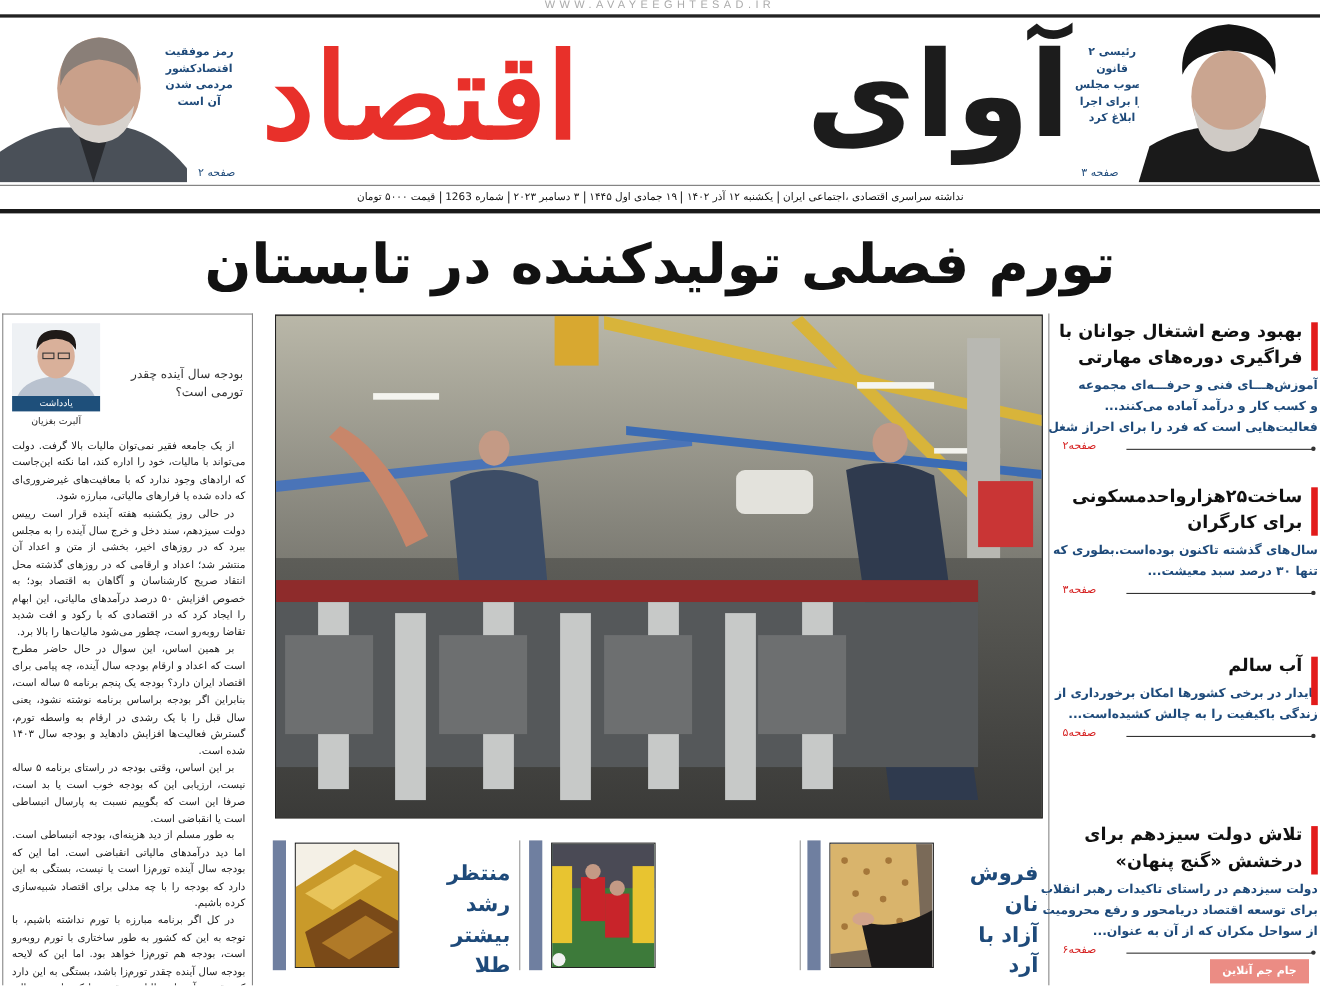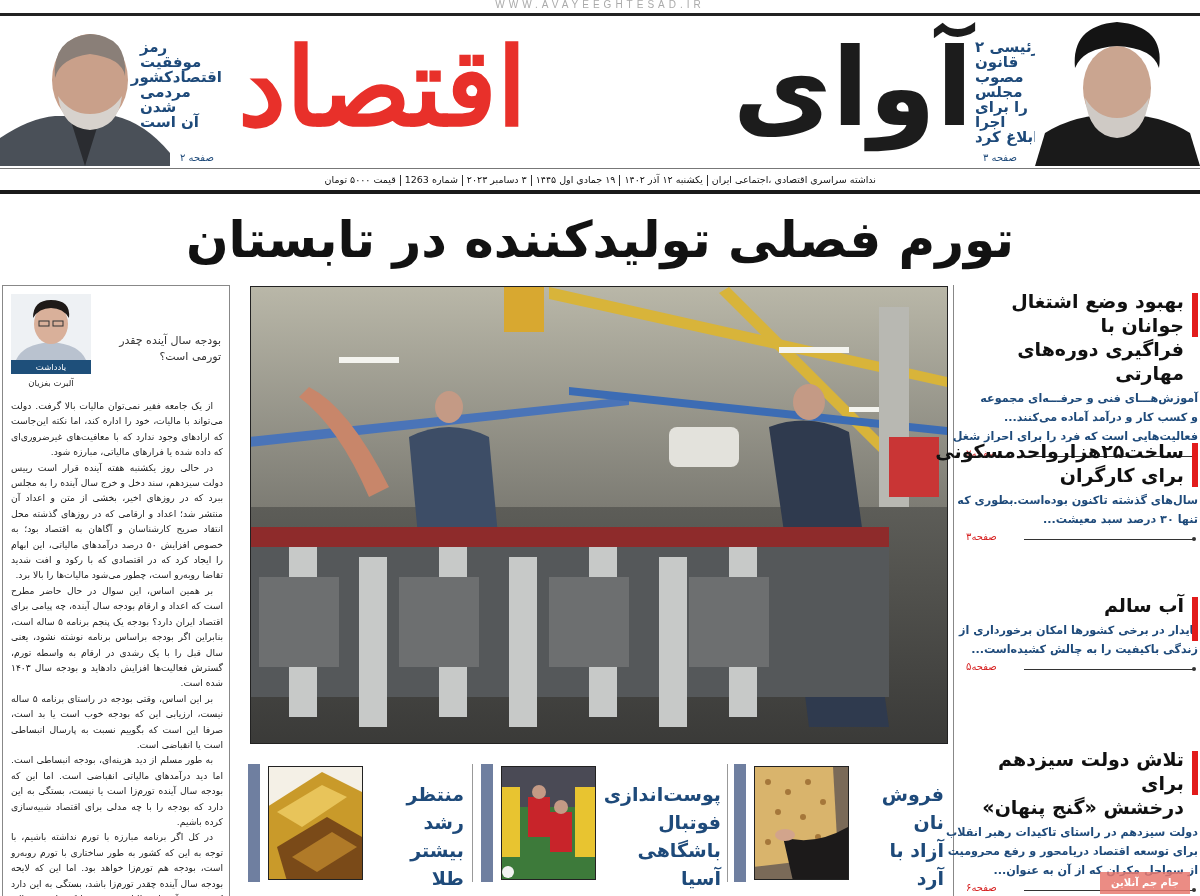--- a/index.html
+++ b/index.html
@@ -11,21 +11,21 @@
          color: #aaa; direction: ltr; line-height: 10px; }
   .rule-top { position: absolute; top: 13px; left: 0; width: 1200px; height: 3px; background: #222; }
 
   
   .teaser { position: absolute; top: 18px; height: 148px; overflow: hidden; }
   .teaser-left { left: 0; width: 222px; }
   .teaser-right { left: 975px; width: 225px; }
   .portrait { position: absolute; bottom: 0; }
   .portrait svg { display: block; }
   .teaser-text { position: absolute; font-family: "DejaVu Sans", sans-serif; font-weight: bold;
-                 color: #1e4a7a; font-size: 15px; line-height: 15px; text-align: left; }
+                 color: #1e4a7a; font-size: 10px; line-height: 15px; text-align: center; }
   .teaser-page { position: absolute; font-size: 10px; color: #1e4a7a; }
 
   
   .masthead { position: absolute; top: 28px; left: 238px; width: 735px; height: 120px; direction: rtl; }
   .mast-dark { position: absolute; right: 0; top: 0; font-family: "DejaVu Sans", sans-serif;
                font-weight: bold; font-size: 108px; line-height: 120px; color: #1c1c1c; letter-spacing: -4px; }
   .mast-red { position: absolute; left: 0; top: 0; font-family: Liberation Sans, sans-serif;
               font-weight: bold; font-size: 108px; line-height: 120px; color: #e8302a; letter-spacing: -4px; }
 
   .rule-mid { position: absolute; top: 168px; left: 0; width: 1200px; height: 1px; background: #777; }
@@ -49,21 +49,21 @@
   .ed-body { position: absolute; top: 112px; left: 8px; width: 212px; font-size: 9.2px; line-height: 15.4px;
              text-align: justify; color: #1a1a1a; }
   .ed-body p { text-indent: 10px; }
 
   
   .main-photo { position: absolute; top: 286px; left: 250px; width: 698px; height: 458px; border: 1px solid #222; overflow: hidden; background: #6b6a63; }
 
   
   .news-col { position: absolute; top: 285px; left: 953px; width: 247px; height: 611px; border-left: 1px solid #888; }
   .news-item { position: absolute; left: 6px; width: 238px; }
-  .news-title { position: relative; padding-right: 14px; font-weight: bold; font-size: 19px; line-height: 24px; color: #111; text-align: right; }
+  .news-title { position: relative; padding-right: 14px; font-weight: bold; font-size: 16px; line-height: 24px; color: #111; text-align: right; }
   .news-title .bar { position: absolute; right: 0; top: 4px; width: 6px; height: 44px; background: #e21b1b; }
   .news-body { margin-top: 4px; font-size: 11.2px; line-height: 19px; color: #1e4a7a; font-weight: bold; text-align: right; white-space: nowrap; }
   .news-foot { margin-top: 2px; height: 16px; position: relative; }
   .news-foot .page { position: absolute; left: 6px; top: 0; font-size: 10px; color: #d62020; }
   .news-foot .line { position: absolute; left: 64px; right: 4px; top: 8px; height: 1px; background: #333; }
   .news-foot .dot { position: absolute; right: 2px; top: 6px; width: 4px; height: 4px; border-radius: 2px; background: #333; }
 
   
   .bt { position: absolute; top: 764px; height: 118px; }
   .bt-bar { position: absolute; top: 0; left: 0; width: 12px; height: 118px; background: #6f7fa0; }
@@ -322,25 +322,20 @@
       <rect width="95" height="40" fill="#4a4a55"></rect>
       <rect x="0" y="20" width="20" height="70" fill="#e8c430"></rect>
       <rect x="75" y="20" width="20" height="70" fill="#e8c430"></rect>
       <rect x="28" y="30" width="22" height="40" fill="#c8242a"></rect>
       <rect x="50" y="45" width="22" height="40" fill="#c8242a"></rect>
       <circle cx="39" cy="25" r="7" fill="#c49a85"></circle>
       <circle cx="61" cy="40" r="7" fill="#c49a85"></circle>
       <circle cx="8" cy="105" r="6" fill="#f2f2f2"></circle>
     </svg>
   </div>
-  <div class="bt-text">
-    <div>پوست‌اندازی</div>
-    <div>فوتبال باشگاهی</div>
-    <div>آسیا</div>
-  </div>
 </div>
 <div class="vsep" style="left:472px;"></div>
 
 <div class="bt" style="left:248px; width:220px;">
   <div class="bt-bar"></div>
   <div class="bt-img">
     <svg width="95" height="114" viewBox="0 0 95 114">
       <rect width="95" height="114" fill="#f4f0e6"></rect>
       <path d="M0 40 L55 5 L95 25 L95 80 L30 114 L0 114 Z" fill="#c99a2a"></path>
       <path d="M10 45 L55 18 L80 30 L35 60 Z" fill="#e8c45a"></path>

